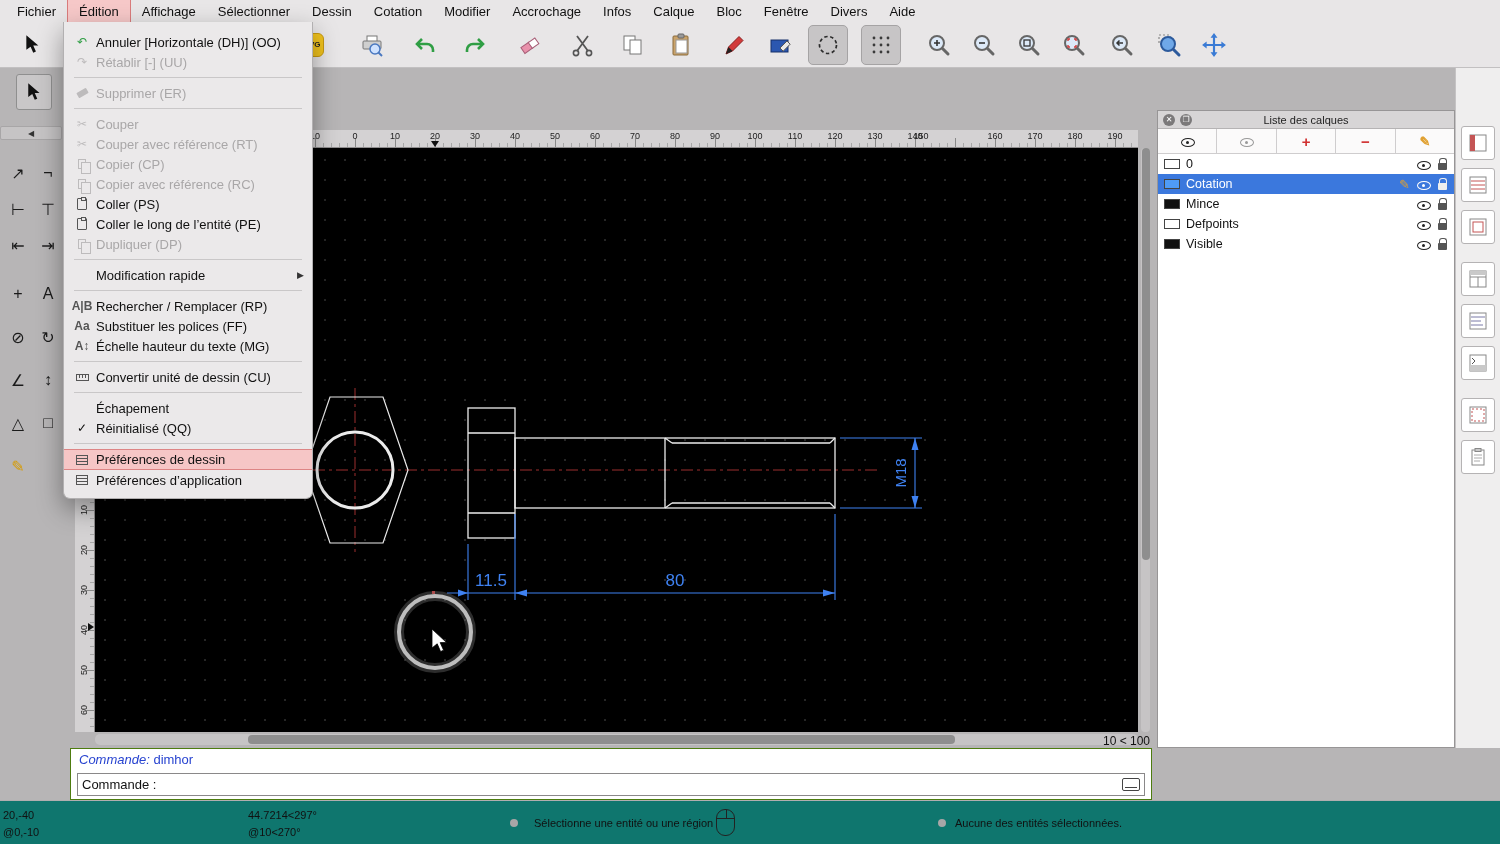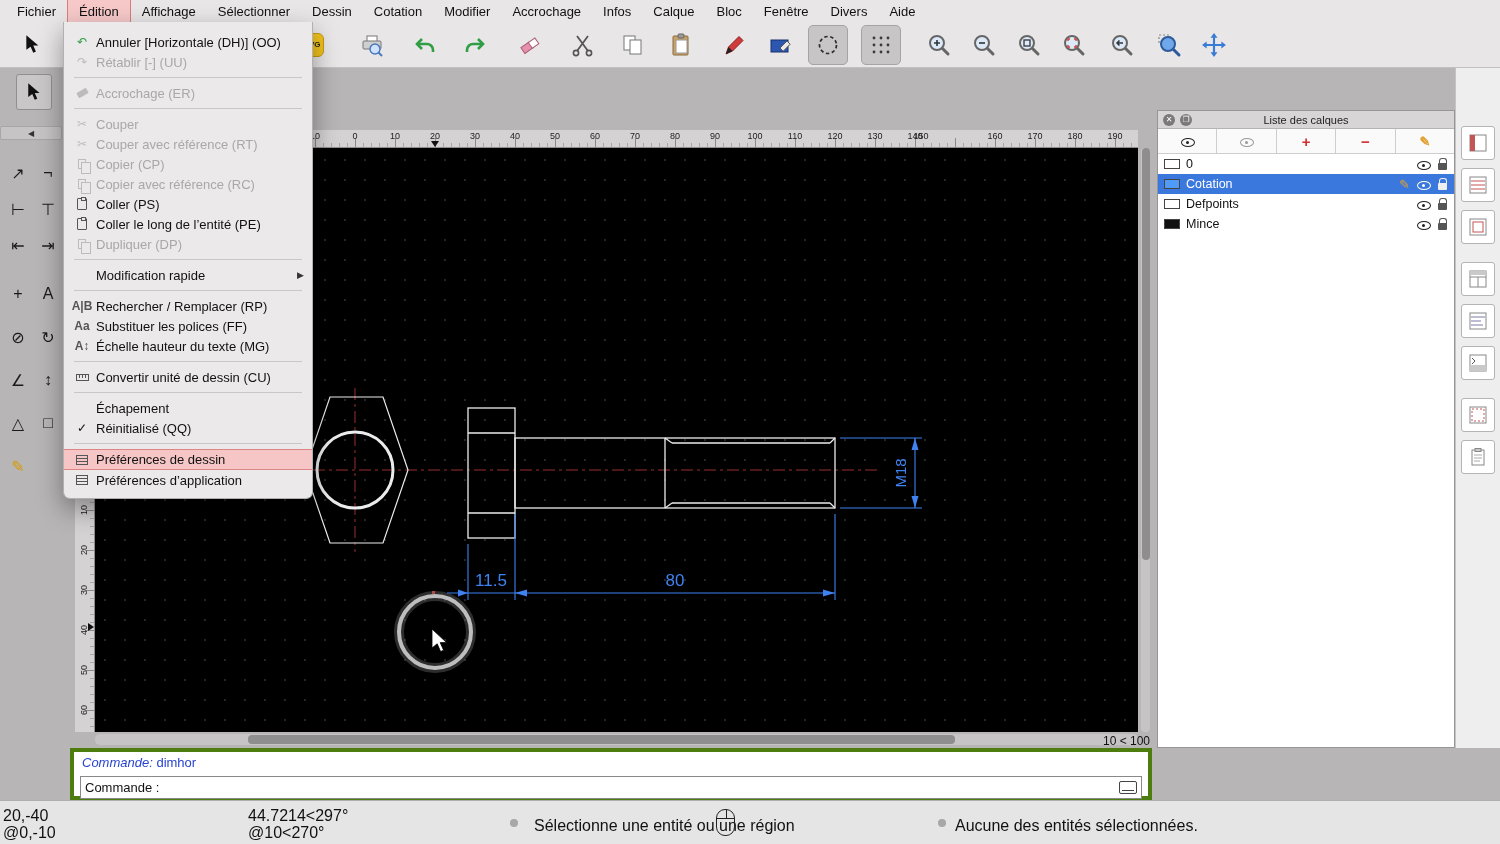--- a/index.html
+++ b/index.html
@@ -88,29 +88,29 @@
   .lock{width:11px;height:13px;position:relative;flex:none}
   .lock::before{content:"";position:absolute;left:2px;top:0;width:6px;height:6px;border:1.4px solid #555;border-bottom:none;border-radius:3px 3px 0 0}
   .lock::after{content:"";position:absolute;left:0.5px;top:5px;width:9px;height:7px;background:#555;border-radius:1px}
   .sel .lock::before{border-color:#eee}.sel .lock::after{background:#eee}
 
   
   #right-dock{position:absolute;left:1455px;top:68px;width:45px;height:680px;background:#efeeee;border-left:1px solid #c5c3c4;z-index:2}
   .dockbtn{position:absolute;left:5px;width:34px;height:34px;background:#fff;border:1px solid #b5b3b4;border-radius:3px;display:flex;align-items:center;justify-content:center}
 
   
-  #command-panel{position:absolute;left:70px;top:748px;width:1082px;height:52px;background:#fff;border:4px solid #4d7c0f;z-index:3;font-size:13px}
+  #command-panel{position:absolute;left:70px;top:748px;width:1082px;height:52px;background:#fff;border:1px solid #4d7c0f;z-index:3;font-size:13px}
   #cmd-history{padding:3px 8px;color:#2743d0}
   #cmd-history .cmdp{font-style:italic}
   #cmd-input{position:absolute;left:6px;right:6px;top:24px;height:23px;border:1px solid #8a8889;background:#fff;display:flex;align-items:center;padding:0 4px}
   #cmd-input .kbd{margin-left:auto;width:18px;height:13px;border:1.4px solid #444;border-radius:2px;position:relative}
   #cmd-input .kbd::after{content:"";position:absolute;left:2px;right:2px;bottom:2px;border-top:1.4px solid #444}
 
   
-  #statusbar{position:absolute;left:0;top:800px;width:1500px;height:44px;background:#e5e5e5;border-top:1px solid #b0aeaf;font-size:16px;z-index:4}
+  #statusbar{position:absolute;left:0;top:800px;width:1500px;height:44px;background:#0f766e;border-top:1px solid #b0aeaf;font-size:11px;z-index:4}
   .sb-two{position:absolute;top:6px;line-height:17px;white-space:pre}
   .sb-dot{position:absolute;width:8px;height:8px;border-radius:50%;background:#a8a6a7}
   .sb-text{position:absolute;top:16px}
   .mouse{position:absolute;left:716px;top:8px;width:19px;height:27px;border:1.6px solid #222;border-radius:9px}
   .mouse::before{content:"";position:absolute;left:-1px;right:-1px;top:8px;border-top:1.6px solid #222}
   .mouse::after{content:"";position:absolute;left:50%;top:0;height:8px;border-left:1.6px solid #222}
 </style>
 </head>
 <body>
 
@@ -435,21 +435,21 @@
   </div>
   <div class="mrow disabled">
     <span class="mic">↷</span>
     <span class="mlabel">Rétablir [-] (UU)</span>
   </div>
   <div class="msep"></div>
   <div class="mrow disabled">
     <span class="mic">
         <i class="ico-eraser"></i>
       </span>
-    <span class="mlabel">Accrochage (ER)</span>
+    <span class="mlabel">Supprimer (ER)</span>
   </div>
   <div class="msep"></div>
   <div class="mrow disabled">
     <span class="mic">✂</span>
     <span class="mlabel">Couper</span>
   </div>
   <div class="mrow disabled">
     <span class="mic">✂</span>
     <span class="mlabel">Couper avec référence (RT)</span>
   </div>
@@ -563,28 +563,34 @@
     <span class="lock"></span>
   </div>
   <div class="layer-row sel">
     <span class="swatch" style="background: rgb(79, 155, 247);"></span>
     <span class="lname">Cotation</span>
     <span class="pencil">✎</span>
     <span class="eye"></span>
     <span class="lock"></span>
   </div>
   <div class="layer-row">
+    <span class="swatch" style="background: rgb(17, 17, 17);"></span>
+    <span class="lname">Mince</span>
+    <span class="eye"></span>
+    <span class="lock"></span>
+  </div>
+  <div class="layer-row">
     <span class="swatch" style="background: rgb(255, 255, 255);"></span>
     <span class="lname">Defpoints</span>
     <span class="eye"></span>
     <span class="lock"></span>
   </div>
   <div class="layer-row">
     <span class="swatch" style="background: rgb(17, 17, 17);"></span>
-    <span class="lname">Mince</span>
+    <span class="lname">Visible</span>
     <span class="eye"></span>
     <span class="lock"></span>
   </div>
 </div>
 
 <div id="right-dock">
   <button class="dockbtn" style="top:58px">
       <svg width="20" height="20" viewBox="0 0 20 20">
         <rect x="2" y="2" width="16" height="16" fill="#fff" stroke="#888"></rect>
         <rect x="2" y="2" width="5" height="16" fill="#c45555"></rect>

